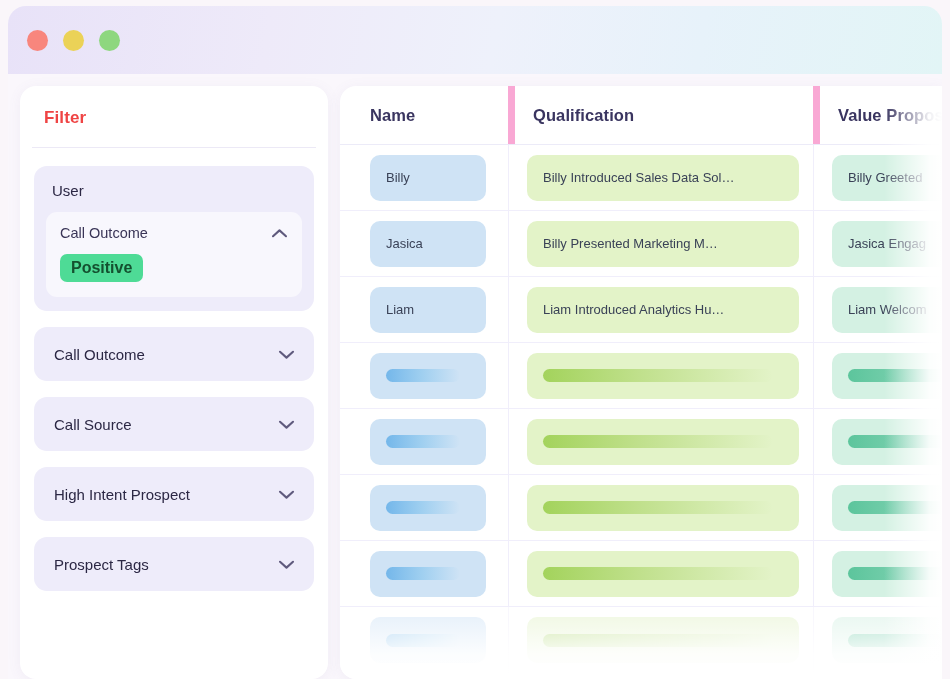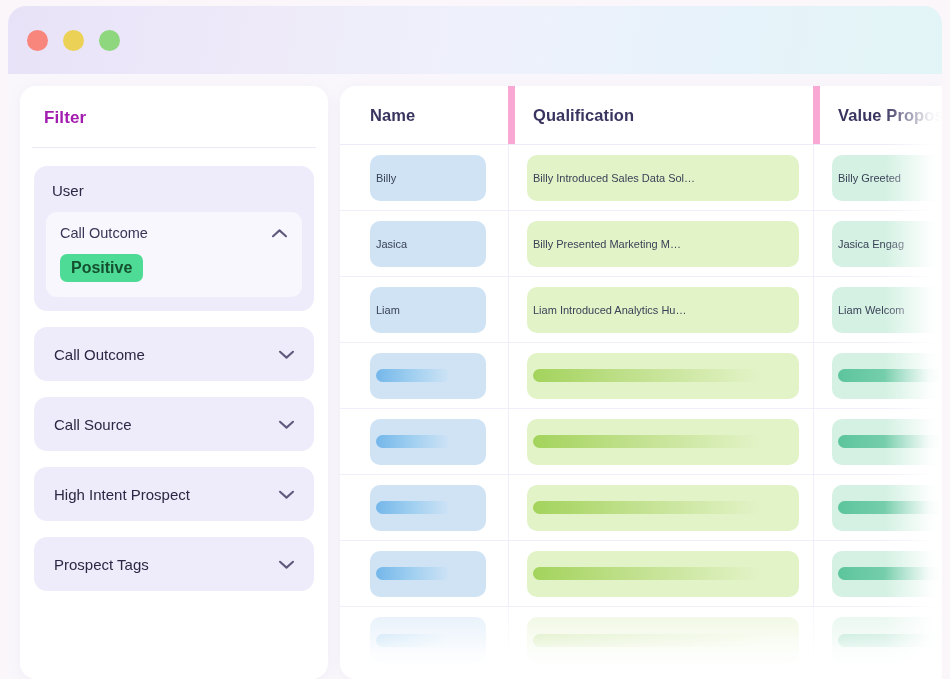--- a/index.html
+++ b/index.html
@@ -44,21 +44,21 @@
     width:308px; flex:none;
     background:#ffffff;
     border-radius:16px;
     box-shadow:0 2px 14px rgba(120,100,160,.07);
     padding:0 0 10px 0;
     overflow:hidden;
     align-self:flex-start;
     height:593px;
   }
   .filter-title {
-    font-size:17px; font-weight:600; color:#a21caf;
+    font-size:17px; font-weight:600; color:#ef4444;
     padding:22px 24px 19px 24px;
     letter-spacing:.1px;
   }
   .divider { height:1px; background:#ece9f6; margin:0 12px; }
 
   .group {
     margin:18px 14px 0 14px;
     background:#eeecfa;
     border-radius:13px;
     padding:14px 12px 14px 12px;
@@ -124,23 +124,23 @@
   .cell.c2 { width:287px; padding-left:18px; border-left:1px solid #f0eefb; }
   .trow.header .cell { border-left:none; }
   .trow.header .cell.c1,
   .trow.header .cell.c2 { border-left:7px solid #f9a8d4; }
 
   .th { font-size:16.5px; font-weight:600; color:#3a3560; letter-spacing:.1px; }
 
   .chip {
     display:flex; align-items:center;
     height:46px; border-radius:10px;
-    font-size:11px; color:#3a4257;
+    font-size:13px; color:#3a4257;
     white-space:nowrap; overflow:hidden;
-    padding:0 6px;
+    padding:0 16px;
   }
   .chip.blue  { background:#cfe3f5; width:116px; }
   .chip.lime  { background:#e3f3c8; width:272px; }
   .chip.mint  { background:#d4f1e3; width:268px; }
 
   .sk-chip { position:relative; }
   .sk-bar { height:13px; border-radius:7px; }
   .chip.blue .sk-bar { width:74px; background:linear-gradient(90deg,#74b7ea 0%,#9fcff0 48%,rgba(185,216,240,0) 100%); }
   .chip.lime .sk-bar { width:230px; background:linear-gradient(90deg,#a3d35c 0%,#c0e08c 42%,rgba(212,231,176,0) 100%); }
   .chip.mint .sk-bar { width:226px; background:linear-gradient(90deg,#5cc59c 0%,#8fd7bb 42%,rgba(185,230,213,0) 100%); }

